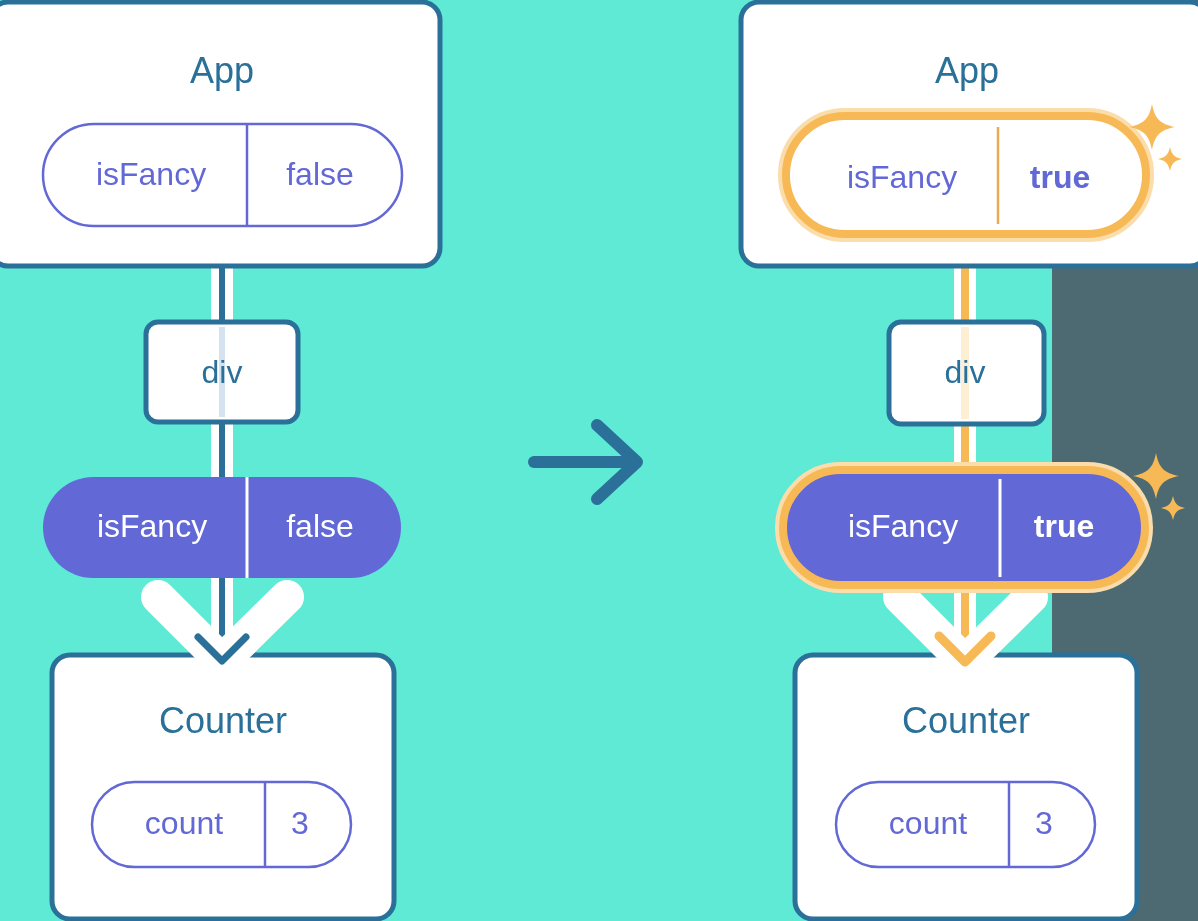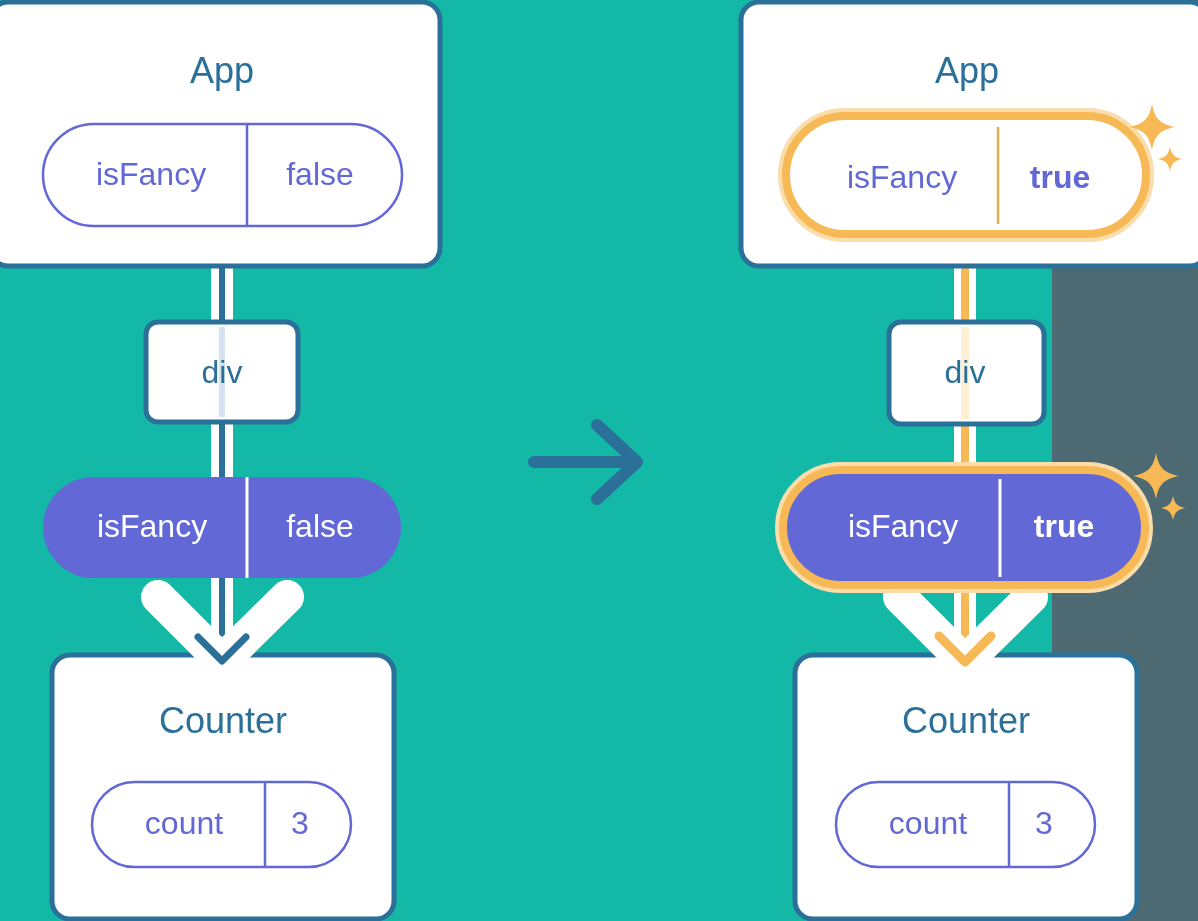--- a/index.html
+++ b/index.html
@@ -11,21 +11,21 @@
   body {
     width: 1198px;
     height: 921px;
     overflow: hidden;
     font-family: "Liberation Sans", sans-serif;
   }
   #stage {
     position: relative;
     width: 1052px;
     height: 921px;
-    background: #14b8a6;
+    background: #5eead4;
   }
   #stage svg.layer {
     position: absolute;
     top: 0;
     left: 0;
     width: 1198px;
     height: 921px;
   }
   .card-title {
     fill: #2a7099;

